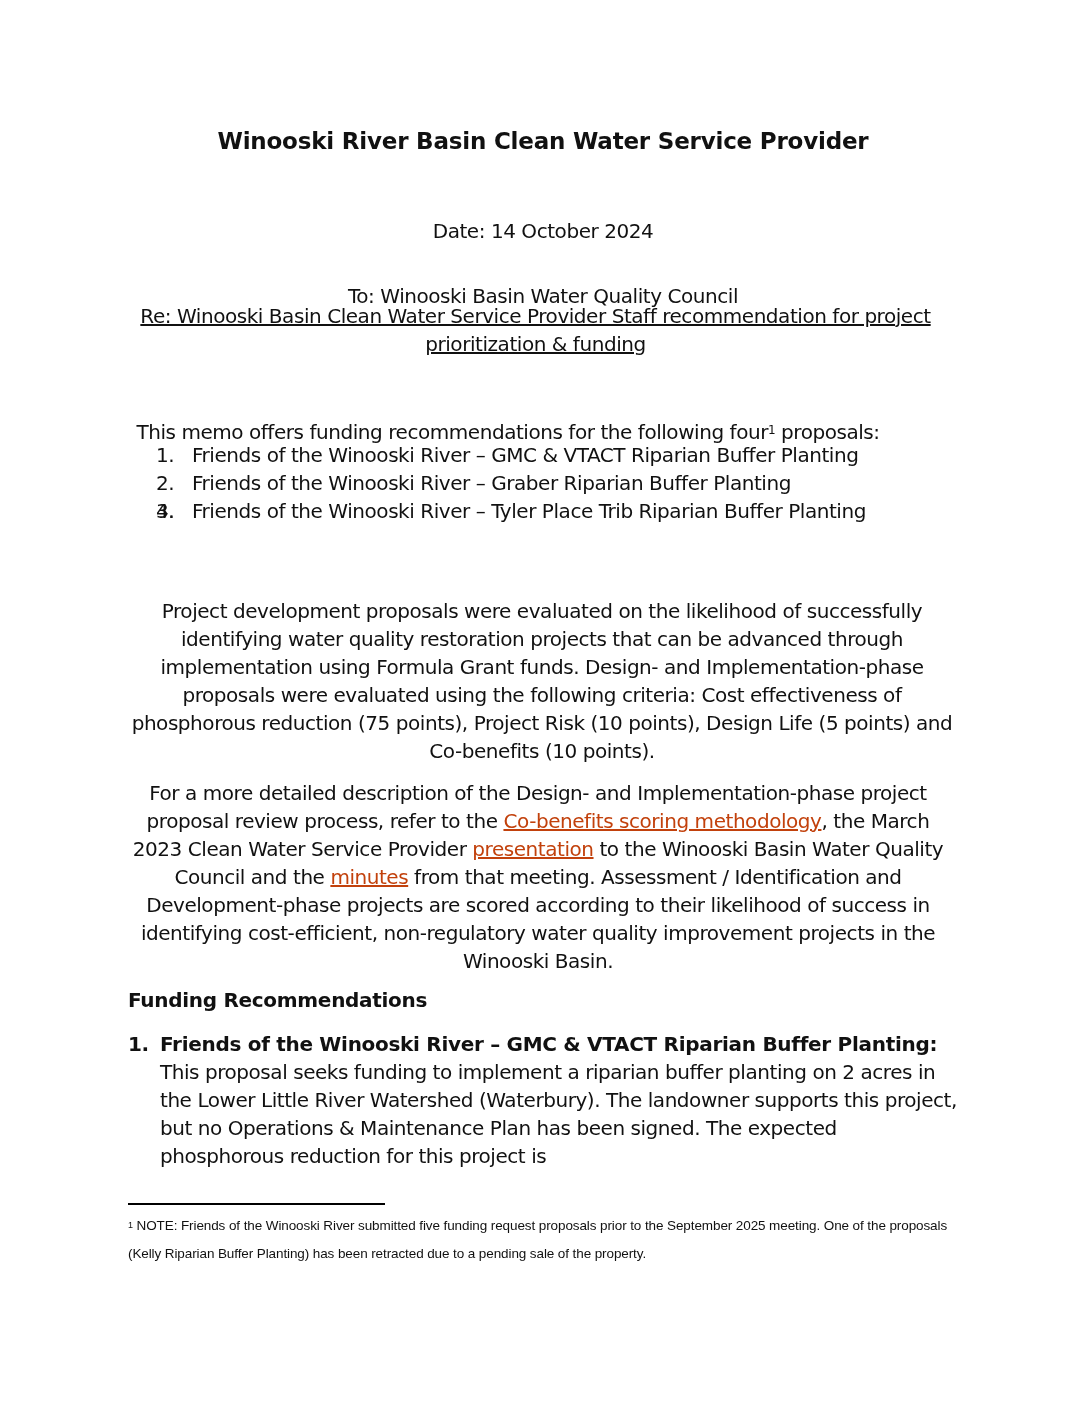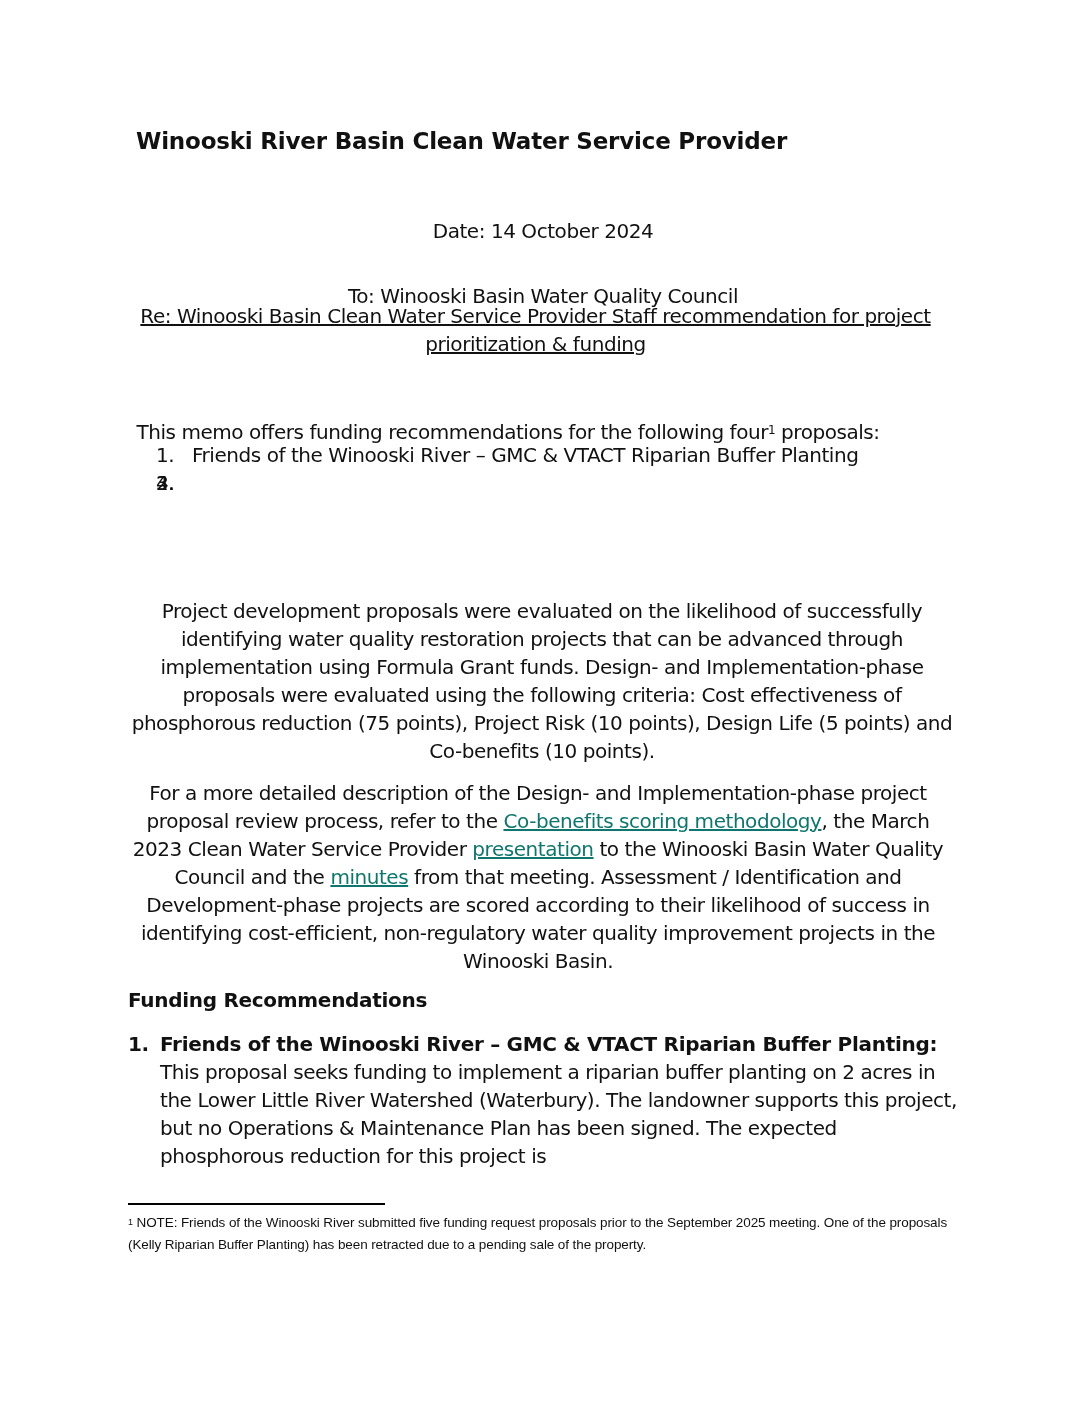--- a/index.html
+++ b/index.html
@@ -1,56 +1,56 @@
 <!DOCTYPE html>
 <html><head>
 <meta charset="utf-8">
 <style>
   html, body { margin: 0; padding: 0; background: #ffffff; }
   body { width: 1088px; height: 1408px; position: relative; overflow: hidden;
          font-family: "DejaVu Sans", sans-serif; color: #111; }
   .page { position: absolute; left: 128px; top: 0; width: 830px; }
-  .title { position: absolute; left: 8px; width: 830px; top: 128px; 
+  .title { position: absolute; left: 0; width: 830px; top: 128px; text-align: center;
            font-weight: bold; font-size: 23px; letter-spacing: -0.2px; }
   .p { position: absolute; left: 0; width: 830px; font-size: 20px; line-height: 28px; letter-spacing: -0.45px; text-align: center; }
   .sup { font-size: 12px; vertical-align: top; position: relative; top: -2px; }
   ol.props { position: absolute; left: 0; top: 441px; margin: 0; padding: 0; list-style: none;
              font-size: 20px; line-height: 28px; letter-spacing: -0.45px; width: 830px; }
   ol.props li { position: relative; padding-left: 64px; }
   ol.props li .num { position: absolute; left: 28px; }
-  a.link { color: #0f766e; text-decoration: underline; }
+  a.link { color: #c2410c; text-decoration: underline; }
   .h2 { position: absolute; left: 0; top: 988px; font-weight: bold; font-size: 20px; letter-spacing: -0.3px; }
   .rec { position: absolute; left: 0; top: 1030px; width: 830px; font-size: 20px; line-height: 28px; letter-spacing: -0.45px; padding-left: 32px; box-sizing: border-box; }
   .rec .num { position: absolute; left: 0; font-weight: bold; }
   .rec b { letter-spacing: -0.3px; }
   .fn-rule { position: absolute; left: 0; top: 1203px; width: 257px; height: 2px; background: #000; }
   .footnote { position: absolute; left: 0; top: 1212px; width: 820px; font-family: "Liberation Sans", sans-serif;
-              font-size: 13.5px; line-height: 22px; letter-spacing: -0.1px; }
+              font-size: 13.5px; line-height: 28px; letter-spacing: -0.1px; }
   .footnote .sup { font-size: 9px; top: -1px; }
 </style>
 </head>
 <body>
 
 <div class="page">
   <div class="title">Winooski River Basin Clean Water Service Provider</div>
 
   <div class="p" style="top:217px;">Date: 14 October 2024</div>
   <div class="p" style="top:259px;margin-top:23px;">To: Winooski Basin Water Quality Council</div>
   <div class="p" style="top:302px; width:815px;text-decoration:underline;">Re: Winooski Basin Clean Water Service Provider Staff recommendation for project prioritization &amp; funding</div>
 
   <div class="p" style="top:372px; width:760px;margin-top:46px;">
     <span>This memo offers funding recommendations for the following four</span><span class="sup">1</span>
     <span>proposals:</span>
   </div>
 
   <ol class="props">
     <li><span class="num">1.</span><span>Friends of the Winooski River – GMC &amp; VTACT Riparian Buffer Planting</span></li>
-    <li><span class="num">2.</span></li>
+    <li><span class="num">2.</span><span>Friends of the Winooski River – Graber Riparian Buffer Planting</span></li>
     <li><span class="num">3.</span></li>
-    <li style="width:700px;"><span class="num">4.</span></li>
+    <li style="width:700px;"><span class="num">4.</span><span>Friends of the Winooski River – Tyler Place Trib Riparian Buffer Planting</span></li>
   </ol>
 
   <div class="p" style="top:597px; width:828px;">Project development proposals were evaluated on the likelihood of successfully identifying water quality restoration projects that can be advanced through implementation using Formula Grant funds. Design- and Implementation-phase proposals were evaluated using the following criteria: Cost effectiveness of phosphorous reduction (75 points), Project Risk (10 points), Design Life (5 points) and Co-benefits (10 points).</div>
 
   <div class="p" style="top:779px; width:820px;">
     <span>For a more detailed description of the Design- and Implementation-phase project proposal review process, refer to the </span><a class="link">Co-benefits scoring methodology</a><span>, the March 2023 Clean Water Service Provider </span><a class="link">presentation</a><span> to the Winooski Basin Water Quality Council and the </span><a class="link">minutes</a><span> from that meeting. Assessment / Identification and Development-phase projects are scored according to their likelihood of success in identifying cost-efficient, non-regulatory water quality improvement projects in the Winooski Basin.</span>
   </div>
 
   <div class="h2">Funding Recommendations</div>
 

